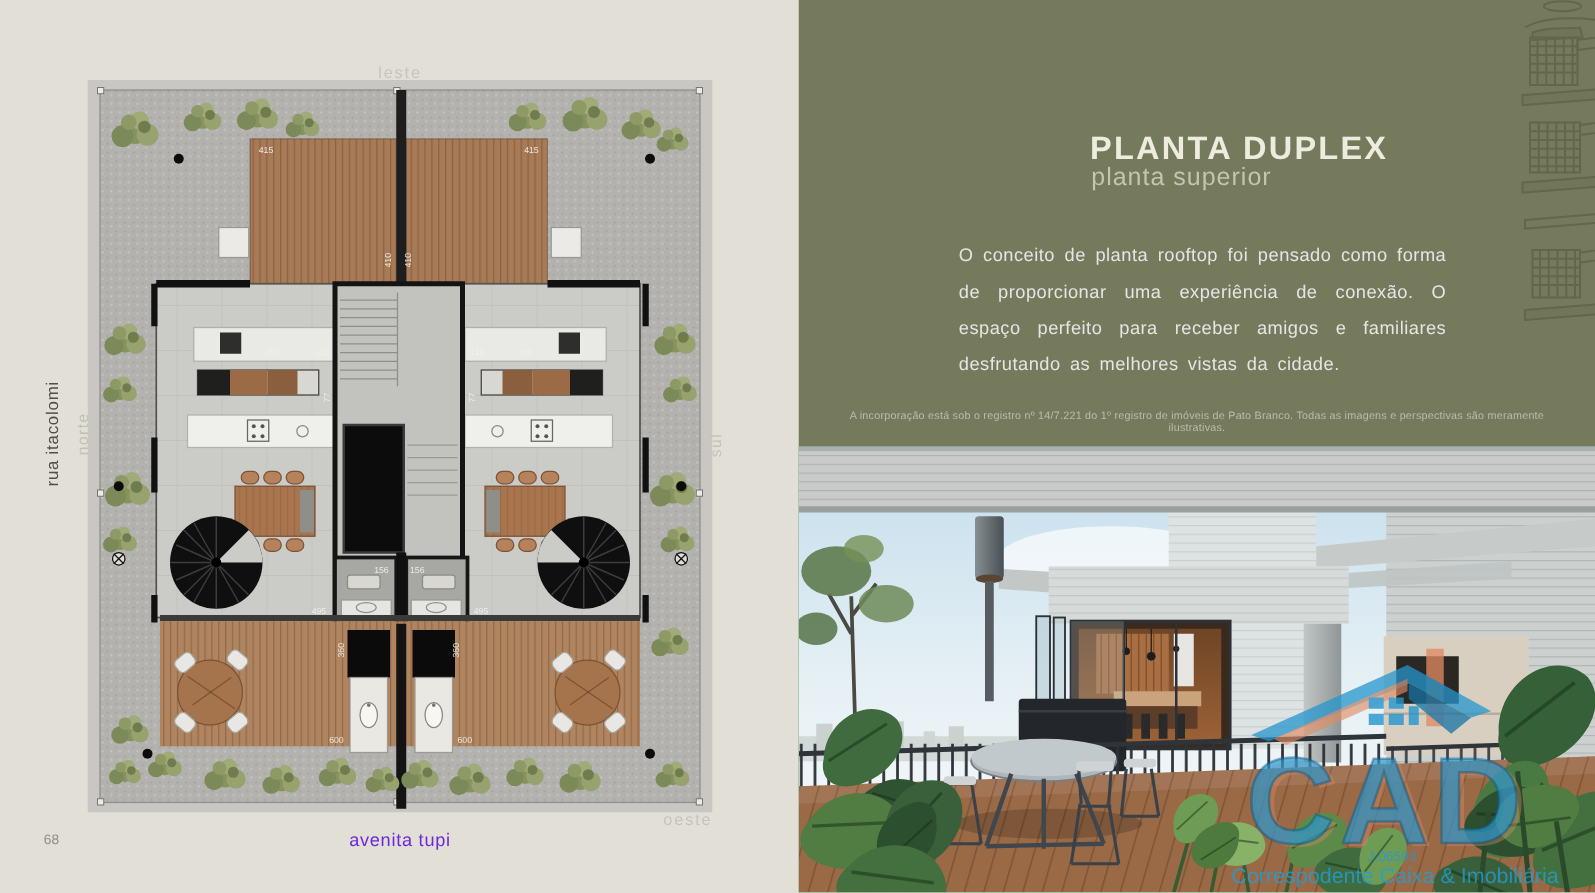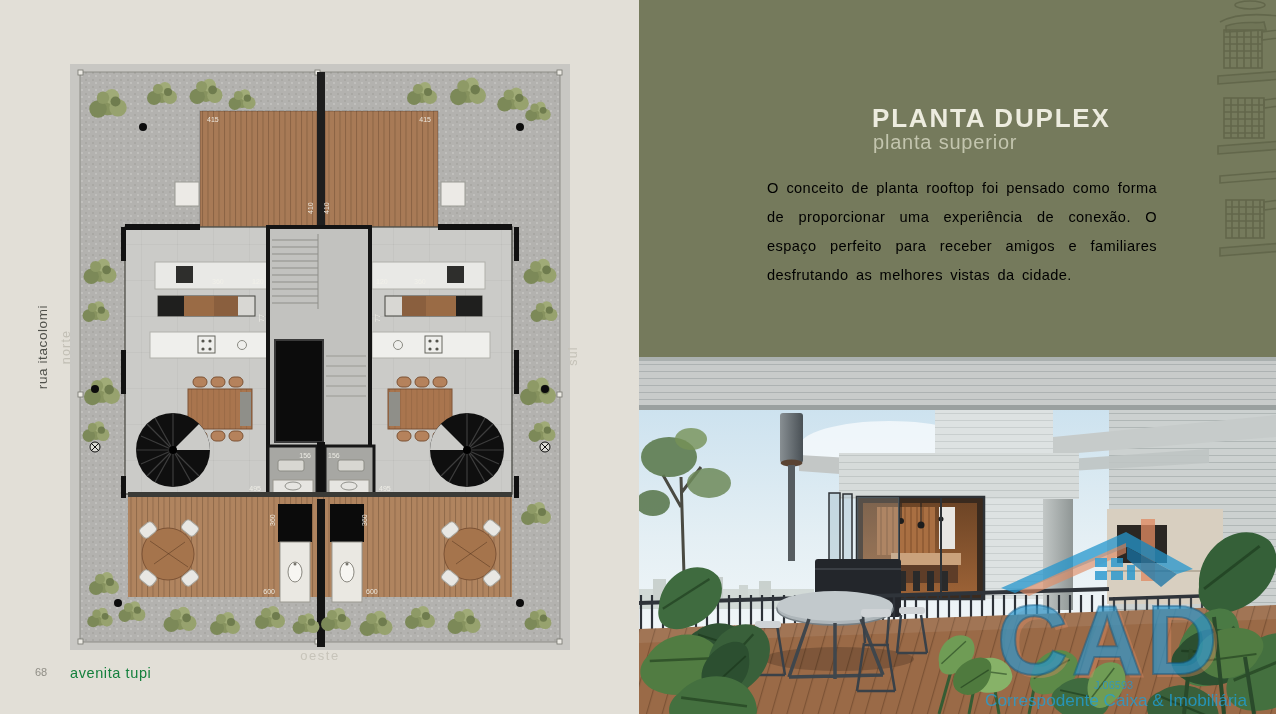--- a/index.html
+++ b/index.html
@@ -11,32 +11,32 @@
   .left-page{position:absolute;left:0;top:0;width:639px;height:714px;background:#e2dfd7;}
   .right-page{position:absolute;left:639px;top:0;width:637px;height:714px;}
   .green-panel{position:absolute;left:0;top:0;width:659px;height:357px;background:#757a5c;overflow:hidden;}
   .photo{position:absolute;left:0;top:357px;width:637px;height:357px;overflow:hidden;background:#15803d;}
 
   .plan-svg{position:absolute;left:70px;top:64px;width:500px;height:586px;}
 
   .hlabel{position:absolute;white-space:nowrap;}
   .lbl-leste,.lbl-oeste{left:70px;width:500px;text-align:center;font-size:13px;letter-spacing:1.5px;color:#c7c4ba;}
   .lbl-leste{top:50px;}
-  .lbl-oeste{top:648px;}
-  .lbl-avenita{left:70px;width:500px;top:665px;font-size:14.5px;letter-spacing:.6px;color:#15803d;}
+  .lbl-oeste{top:648px;text-align:right;}
+  .lbl-avenita{left:70px;width:500px;text-align:center;top:665px;font-size:14.5px;letter-spacing:.6px;color:#6d28d9;}
   .vlabel{position:absolute;white-space:nowrap;transform:translate(-50%,-50%) rotate(-90deg);}
   .lbl-rua{left:42px;top:347px;font-size:13.5px;letter-spacing:.6px;color:#4f504a;}
   .lbl-norte{left:66px;top:347px;font-size:12.5px;letter-spacing:1.2px;color:#c2bfb5;}
   .lbl-sul{left:573px;top:356px;font-size:12.5px;letter-spacing:1.2px;color:#c5c2b8;}
   .page-number{position:absolute;left:35px;top:666px;font-size:11px;color:#908e86;}
 
   .panel-title{position:absolute;left:233px;top:103px;font-size:26px;font-weight:bold;letter-spacing:1.8px;color:#edecdf;}
   .panel-subtitle{position:absolute;left:234px;top:131px;font-size:20px;letter-spacing:.8px;color:#c3c5ae;}
-  .panel-body{position:absolute;left:128px;top:174px;width:390px;font-size:14.6px;line-height:29px;
-    letter-spacing:.4px;word-spacing:3px;color:#000000;text-align:justify;}
+  .panel-body{position:absolute;left:128px;top:191px;width:390px;font-size:14.6px;line-height:29px;
+    letter-spacing:.4px;word-spacing:3px;color:#e5e5e5;text-align:justify;}
   .panel-disclaimer{position:absolute;left:28px;top:327px;width:581px;text-align:center;
     font-size:8.6px;letter-spacing:.2px;color:#babcaa;}
   .sketch-svg{position:absolute;right:0;top:0;width:92px;height:272px;opacity:.75;}
   .photo-svg{position:absolute;left:0;top:0;width:637px;height:357px;}
 </style>
 </head>
 <body>
 
 <div class="left-page">
 
@@ -326,20 +326,21 @@
       <text x="258" y="394">156</text>
       <text x="191" y="427" text-anchor="end">495</text>
       <text x="309" y="427">495</text>
       <text x="205" y="462" transform="rotate(-90 205 462)">360</text>
       <text x="297" y="462" transform="rotate(-90 297 462)">360</text>
       <text x="205" y="530" text-anchor="end">600</text>
       <text x="296" y="530">600</text>
     </g>
   </svg>
 
+  <div class="hlabel lbl-leste">leste</div>
   <div class="hlabel lbl-oeste">oeste</div>
   <div class="hlabel lbl-avenita">avenita tupi</div>
   <div class="vlabel lbl-rua">rua itacolomi</div>
   <div class="vlabel lbl-norte">norte</div>
   <div class="vlabel lbl-sul">sul</div>
   <div class="page-number">68</div>
 </div>
 
 <div class="right-page">
 
@@ -362,20 +363,21 @@
         <rect x="20" y="200" width="38" height="38"></rect>
         <path d="M26,200 V238 M33,200 V238 M40,200 V238 M47,200 V238 M54,200 V238 M20,207 H58 M20,214 H58 M20,221 H58 M20,228 H58"></path>
         <path d="M58,202 L88,198 L88,206 L58,210 Z"></path>
         <polygon points="14,248 90,242 90,250 14,256" fill="rgba(87,91,64,0.18)"></polygon>
       </g>
     </svg>
 
     <div class="panel-title">PLANTA DUPLEX</div>
     <div class="panel-subtitle">planta superior</div>
     <div class="panel-body">O conceito de planta rooftop foi pensado como forma de proporcionar uma experiência de conexão. O espaço perfeito para receber amigos e familiares desfrutando as melhores vistas da cidade.</div>
+    <div class="panel-disclaimer">A incorporação está sob o registro nº 14/7.221 do 1º registro de imóveis de Pato Branco. Todas as imagens e perspectivas são meramente ilustrativas.</div>
   </div>
 
   <div class="photo">
     <svg class="photo-svg" viewBox="0 0 637 357">
       <defs>
         <linearGradient id="skyG" x1="0" y1="0" x2="0" y2="1">
           <stop offset="0" stop-color="#c9e0ee"></stop>
             <stop offset="0.6" stop-color="#e4eff4"></stop>
             <stop offset="1" stop-color="#f1f6f8"></stop>
         </linearGradient>

